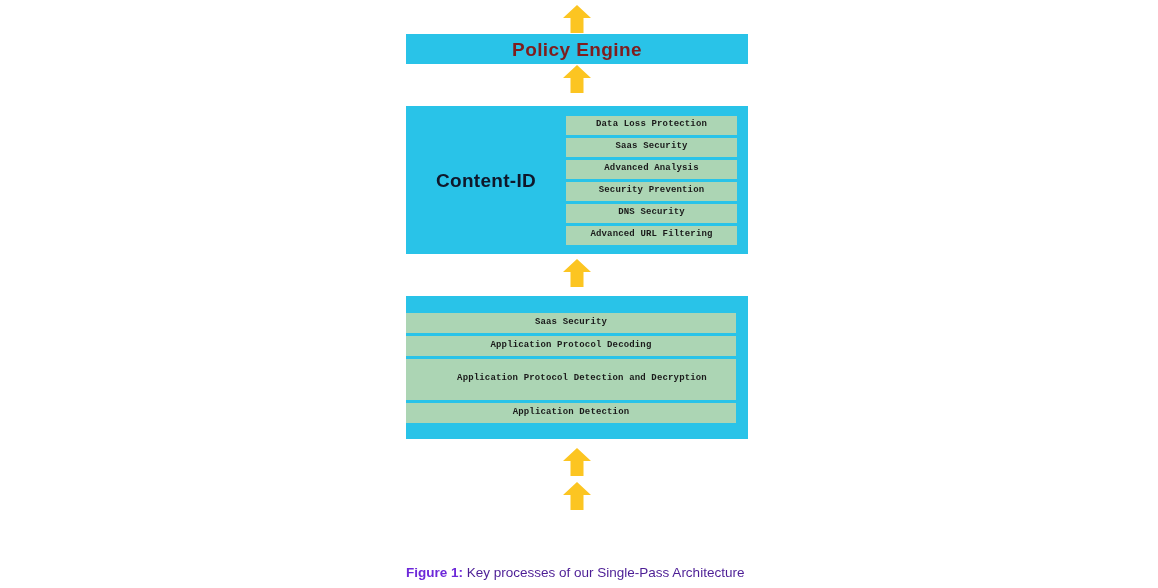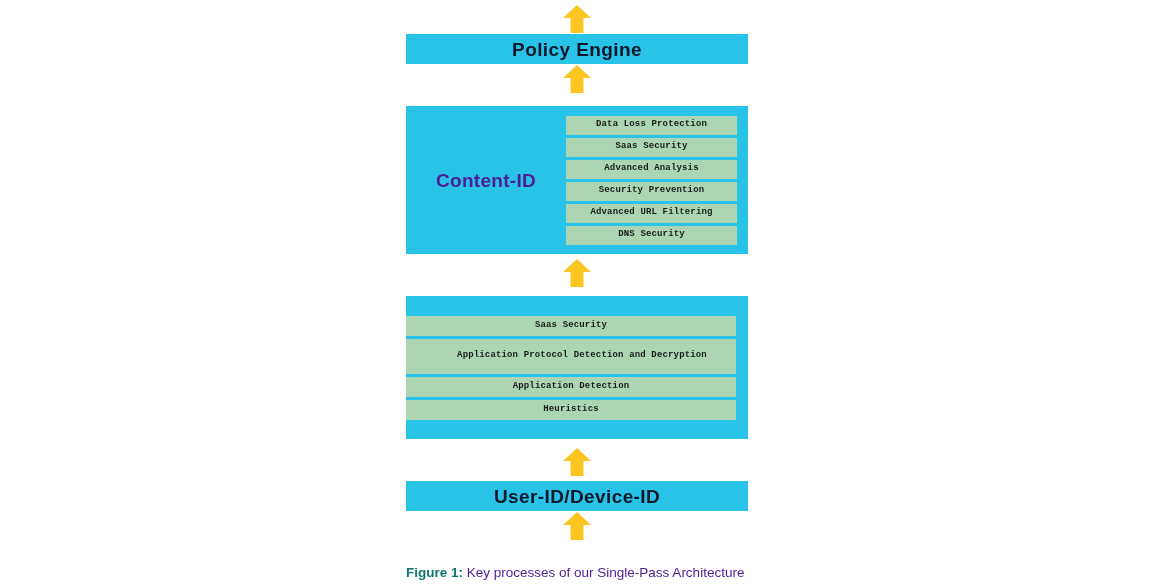--- a/index.html
+++ b/index.html
@@ -44,40 +44,40 @@
   
   .bar {
     width: 342px;
     height: 30px;
     background: #29C3E8;
     display: flex;
     align-items: center;
     justify-content: center;
   }
   .bar-label {
-    color: #0f172a;
+    color: #7f1d1d;
     font-size: 19px;
     font-weight: bold;
     letter-spacing: 0.4px;
     line-height: 1;
     white-space: nowrap;
   }
 
   
   .panel {
     width: 342px;
     background: #29C3E8;
     display: flex;
     flex-direction: row;
     align-items: center;
     box-sizing: border-box;
   }
   .panel-title {
     flex: 0 0 160px;
-    color: #4c1d95;
+    color: #0f172a;
     font-size: 19px;
     font-weight: bold;
     text-align: center;
     letter-spacing: 0.3px;
     line-height: 1;
     white-space: nowrap;
   }
   .panel-items {
     flex: 1 1 auto;
     display: flex;
@@ -101,34 +101,34 @@
     padding: 2px 2px;
   }
   .sub-box:last-child { margin-bottom: 0; }
 
   #panel-content-id { height: 148px; padding: 8px 0; }
   #panel-content-id .sub-box { height: 19px; }
 
   #panel-app-id { height: 143px; padding: 7px 0; }
   #panel-app-id .panel-items { padding-right: 12px; }
   #panel-app-id .sub-box { height: 20px; }
-  #panel-app-id .sub-box.tall { height: 35px; padding-left: 24px; }
+  #panel-app-id .sub-box.tall { height: 41px; padding-left: 24px; }
 
   
   .caption {
     position: absolute;
     left: 406px;
     top: 564px;
     width: 342px;
     white-space: nowrap;
     font-size: 13.5px;
     line-height: 1.4;
   }
   .caption-label {
-    color: #0f766e;
+    color: #6d28d9;
     font-weight: bold;
   }
   .caption-text {
     color: #4c1d95;
     font-weight: normal;
   }
   .spacer-4 { height: 4px; width: 342px; }
   .spacer-8 { height: 8px; width: 342px; }
   .spacer-12 { height: 12px; width: 342px; }
 </style>
@@ -157,53 +157,50 @@
     </div>
     <div class="spacer-12"></div>
 
     <div class="panel" id="panel-content-id">
       <div class="panel-title">Content-ID</div>
       <div class="panel-items">
         <div class="sub-box">Data Loss Protection</div>
         <div class="sub-box">Saas Security</div>
         <div class="sub-box">Advanced Analysis</div>
         <div class="sub-box">Security Prevention</div>
+        <div class="sub-box">DNS Security</div>
         <div class="sub-box">Advanced URL Filtering</div>
-        <div class="sub-box">DNS Security</div>
       </div>
     </div>
 
     <div class="spacer-4"></div>
     <div class="arrow">
       <svg width="28" height="28" viewBox="0 0 28 28" aria-hidden="true">
         <polygon points="14,0 28,13 20.5,13 20.5,28 7.5,28 7.5,13 0,13" fill="#FCC521"></polygon>
       </svg>
     </div>
     <div class="spacer-8"></div>
 
     <div class="panel" id="panel-app-id">
       <div class="panel-items">
         <div class="sub-box">Saas Security</div>
+        <div class="sub-box">Application Protocol Decoding</div>
         <div class="sub-box tall">Application Protocol Detection and Decryption</div>
         <div class="sub-box">Application Detection</div>
-        <div class="sub-box">Heuristics</div>
       </div>
     </div>
 
     <div class="spacer-8"></div>
     <div class="arrow">
       <svg width="28" height="28" viewBox="0 0 28 28" aria-hidden="true">
         <polygon points="14,0 28,13 20.5,13 20.5,28 7.5,28 7.5,13 0,13" fill="#FCC521"></polygon>
       </svg>
     </div>
     <div class="spacer-4"></div>
 
-    <div class="bar" id="bar-user-id">
-      <span class="bar-label">User-ID/Device-ID</span>
-    </div>
 
     <div class="arrow">
       <svg width="28" height="28" viewBox="0 0 28 28" aria-hidden="true">
         <polygon points="14,0 28,13 20.5,13 20.5,28 7.5,28 7.5,13 0,13" fill="#FCC521"></polygon>
       </svg>
     </div>
 
   </div>
 
   <div class="caption">

